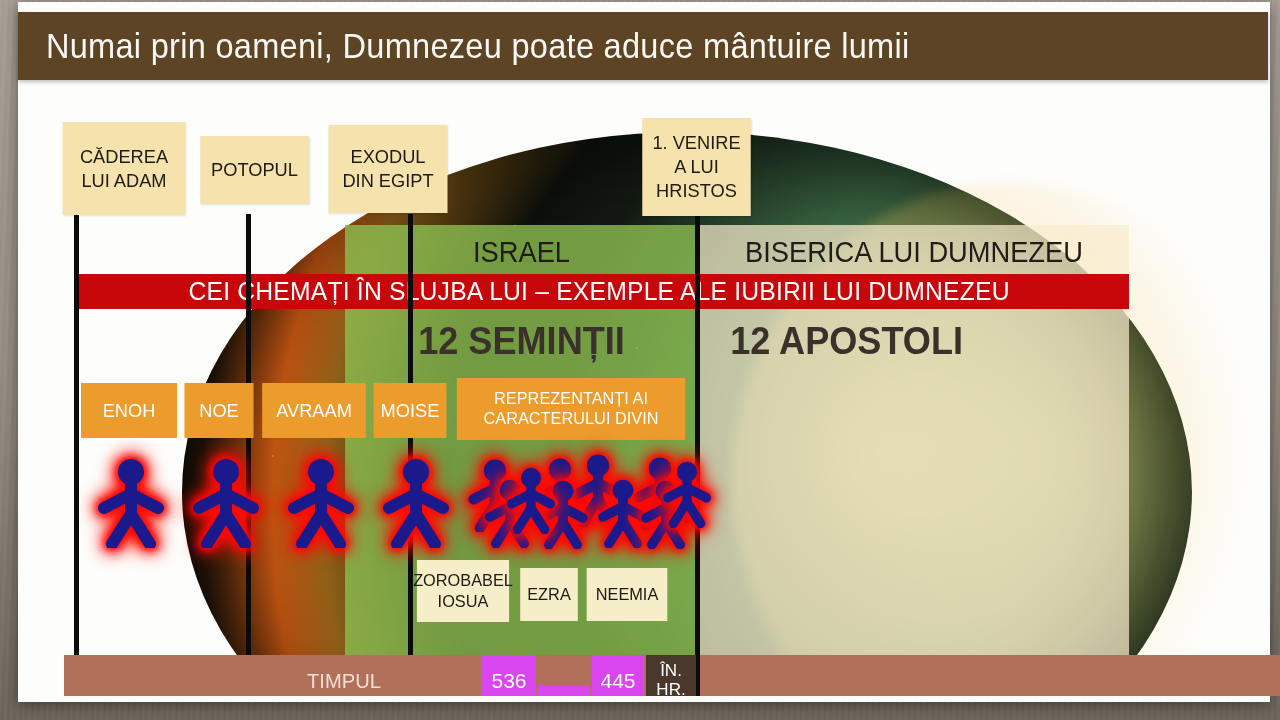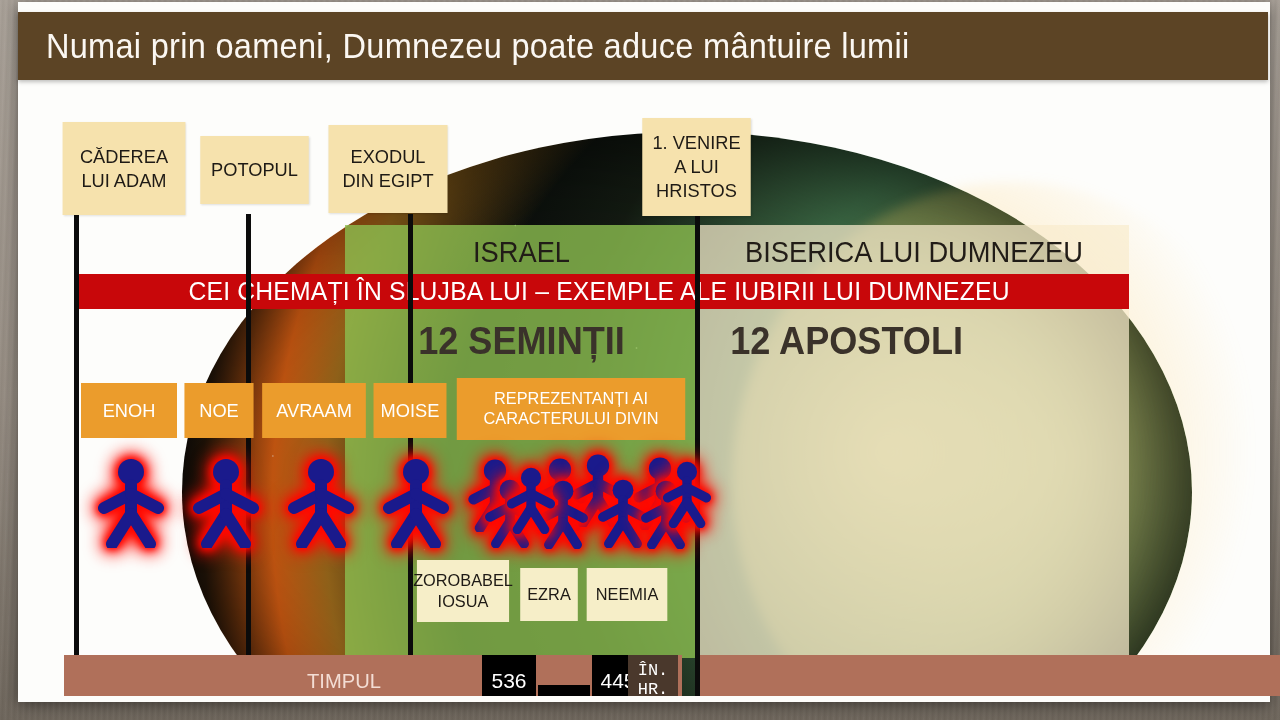--- a/index.html
+++ b/index.html
@@ -115,21 +115,21 @@
   
   .bbox{
     position:absolute;background:#f6eec8;color:#1e1a15;height:62px;
     display:flex;align-items:center;justify-content:center;text-align:center;
     font-size:17px;line-height:1.25;transform:scaleX(.96);
   }
 
   
   #timeline{position:absolute;left:32px;top:643px;width:1250px;height:52px;}
   .tseg{position:absolute;top:0;height:52px;background:#b0705a;}
-  .tblack{position:absolute;top:0;height:52px;background:#000000;color:#fff;
+  .tblack{position:absolute;top:0;height:52px;background:#d946ef;color:#fff;
     display:flex;align-items:center;justify-content:center;font-size:21px;}
   .tdark{position:absolute;top:0;height:52px;background:#4a382c;color:#fff;
     display:flex;align-items:center;justify-content:center;text-align:center;font-size:17px;line-height:1.1;}
   #timpul{position:absolute;top:0;height:52px;display:flex;align-items:center;justify-content:center;
     color:#f3ddd4;font-size:21px;transform:scaleX(.96);}
 
   
   .fig{position:absolute;}
   .fig svg{display:block;}
   .figglow{filter:drop-shadow(0 0 5px #ff0000) drop-shadow(0 0 9px #ff1400) drop-shadow(0 0 3px #ff0000);}
@@ -391,21 +391,21 @@
 
     <div id="timeline">
       <div class="tseg" style="left:0px;width:418px;"></div>
       <div id="timpul" style="left:180px;width:200px;">TIMPUL</div>
       <div class="tseg" style="left:422px;width:196px;"></div>
       <div class="tblack" style="left:418px;width:0px;"></div>
 
       <div class="tblack" style="left:418px;width:54px;">536</div>
       <div class="tblack" style="left:474px;width:52px;margin-top:30px;">457</div>
       <div class="tblack" style="left:528px;width:52px;">445</div>
-      <div class="tdark" style="left:564px;width:50px;font-family:Liberation Mono, monospace;">
+      <div class="tdark" style="left:582px;width:50px;">
         <span>
           <span>ÎN.</span><br><span>HR.</span>
         </span>
       </div>
       <div class="tseg" style="left:636px;width:614px;"></div>
     </div>
 
   </div>
 </div>
 

